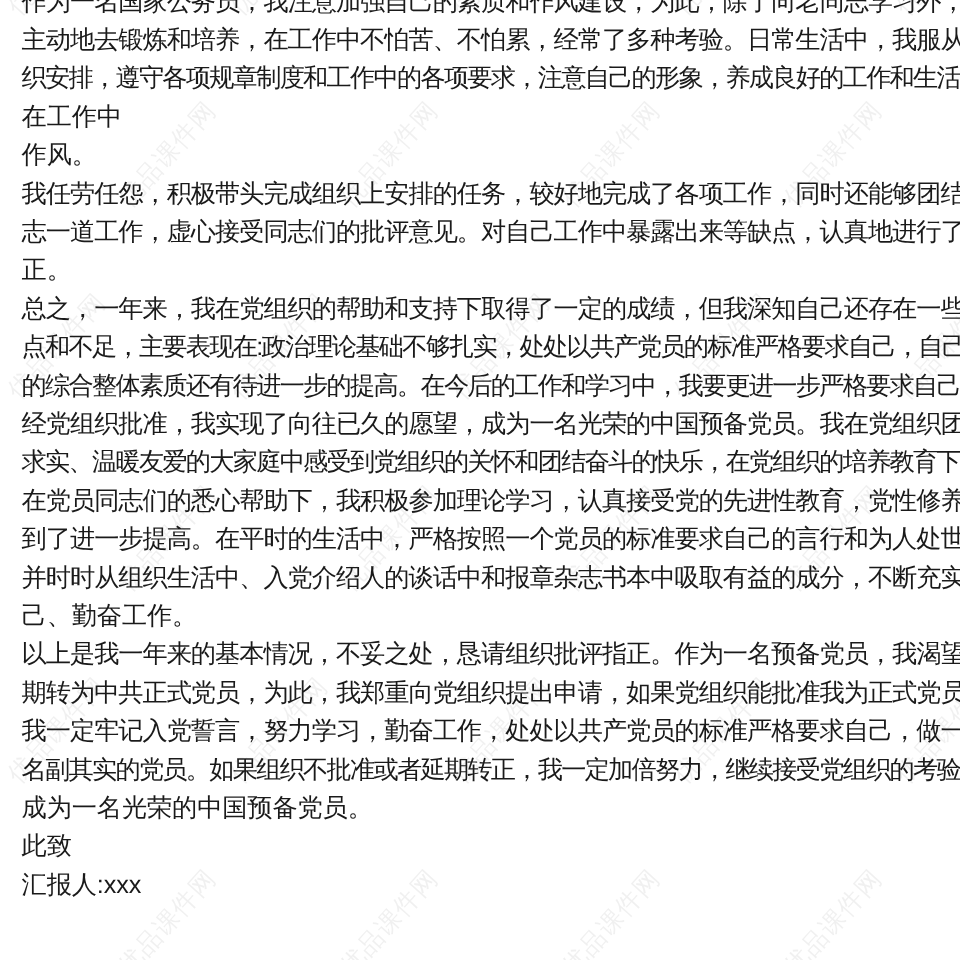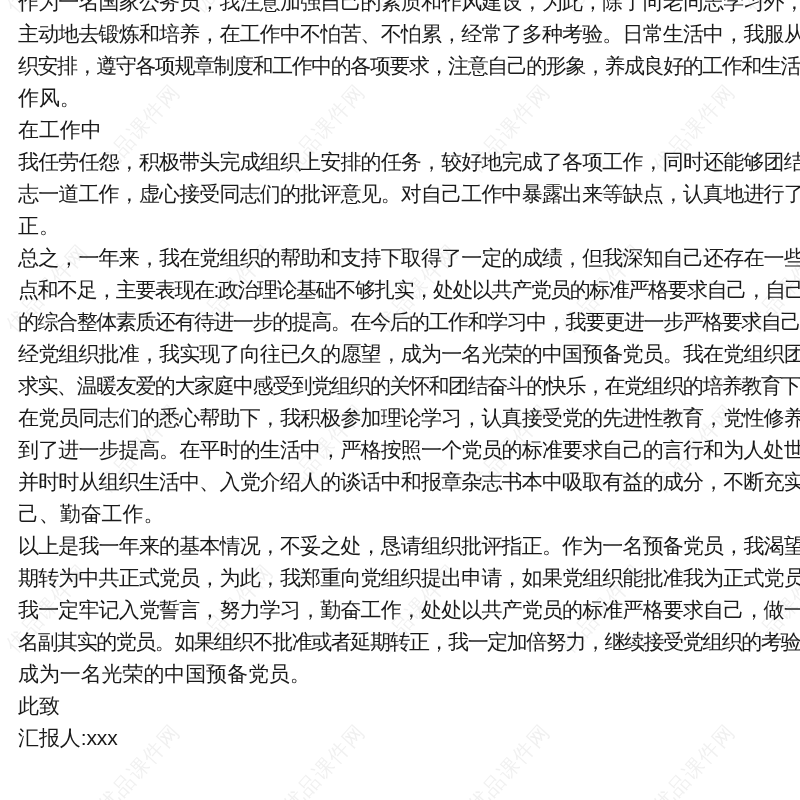--- a/index.html
+++ b/index.html
@@ -106,22 +106,22 @@
       <div class="wm" style="left: 92px; top: 800px; opacity: 0.055; color: rgb(0, 0, 0); transform: rotate(-48deg);">优品课件网</div>
       <div class="wm" style="left: 277px; top: 800px; opacity: 0.055; color: rgb(0, 0, 0); transform: rotate(-48deg);">优品课件网</div>
       <div class="wm" style="left: 462px; top: 800px; opacity: 0.055; color: rgb(0, 0, 0); transform: rotate(-48deg);">优品课件网</div>
       <div class="wm" style="left: 647px; top: 800px; opacity: 0.055; color: rgb(0, 0, 0); transform: rotate(-48deg);">优品课件网</div>
     </div>
 
   <div id="doc-body">
       <div class="doc-line tight">作为一名国家公务员，我注意加强自己的素质和作风建设，为此，除了向老同志学习外，我</div>
       <div class="doc-line tight">主动地去锻炼和培养，在工作中不怕苦、不怕累，经常了多种考验。日常生活中，我服从组</div>
       <div class="doc-line tighter">织安排，遵守各项规章制度和工作中的各项要求，注意自己的形象，养成良好的工作和生活</div>
+      <div class="doc-line">在工作中</div>
       <div class="doc-line">作风。</div>
-      <div class="doc-line">在工作中</div>
       <div class="doc-line tight">我任劳任怨，积极带头完成组织上安排的任务，较好地完成了各项工作，同时还能够团结同</div>
       <div class="doc-line tight">志一道工作，虚心接受同志们的批评意见。对自己工作中暴露出来等缺点，认真地进行了改</div>
       <div class="doc-line">正。</div>
       <div class="doc-line tight">总之，一年来，我在党组织的帮助和支持下取得了一定的成绩，但我深知自己还存在一些缺</div>
       <div class="doc-line tighter">点和不足，主要表现在:政治理论基础不够扎实，处处以共产党员的标准严格要求自己，自己</div>
       <div class="doc-line tighter">的综合整体素质还有待进一步的提高。在今后的工作和学习中，我要更进一步严格要求自己，</div>
       <div class="doc-line tight">经党组织批准，我实现了向往已久的愿望，成为一名光荣的中国预备党员。我在党组织团结</div>
       <div class="doc-line tighter">求实、温暖友爱的大家庭中感受到党组织的关怀和团结奋斗的快乐，在党组织的培养教育下，</div>
       <div class="doc-line tight">在党员同志们的悉心帮助下，我积极参加理论学习，认真接受党的先进性教育，党性修养得</div>
       <div class="doc-line tight">到了进一步提高。在平时的生活中，严格按照一个党员的标准要求自己的言行和为人处世，</div>

